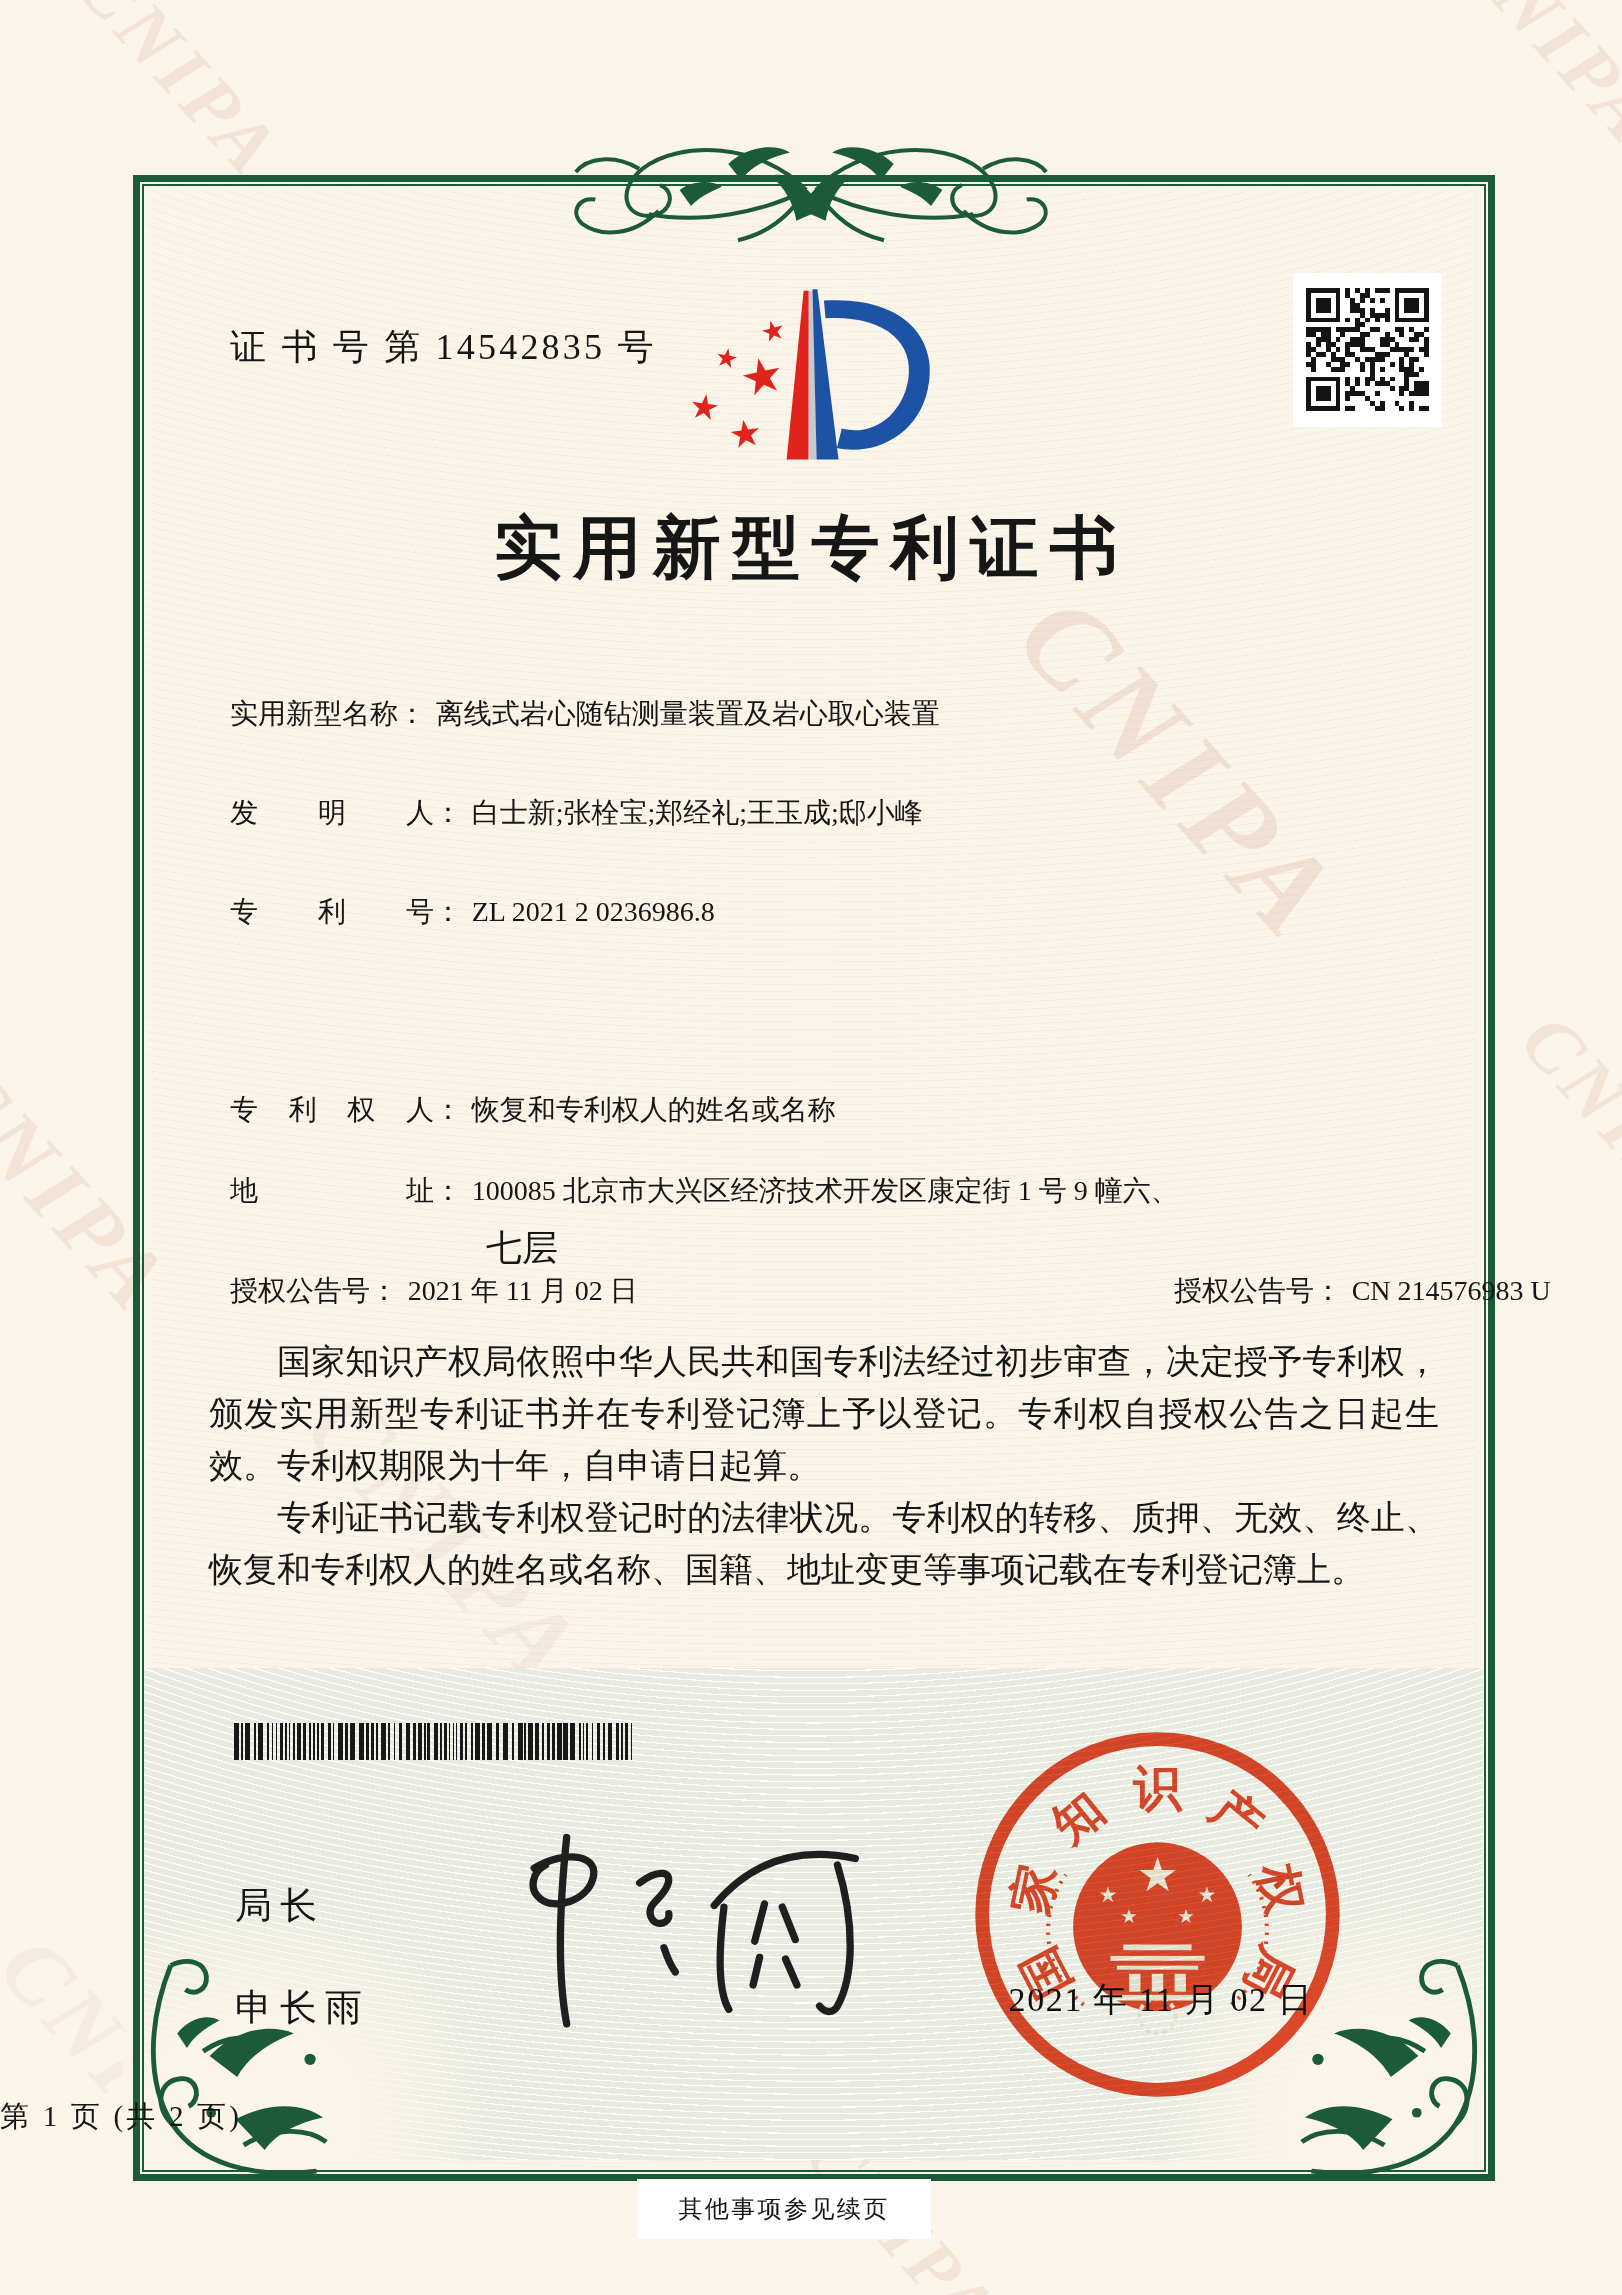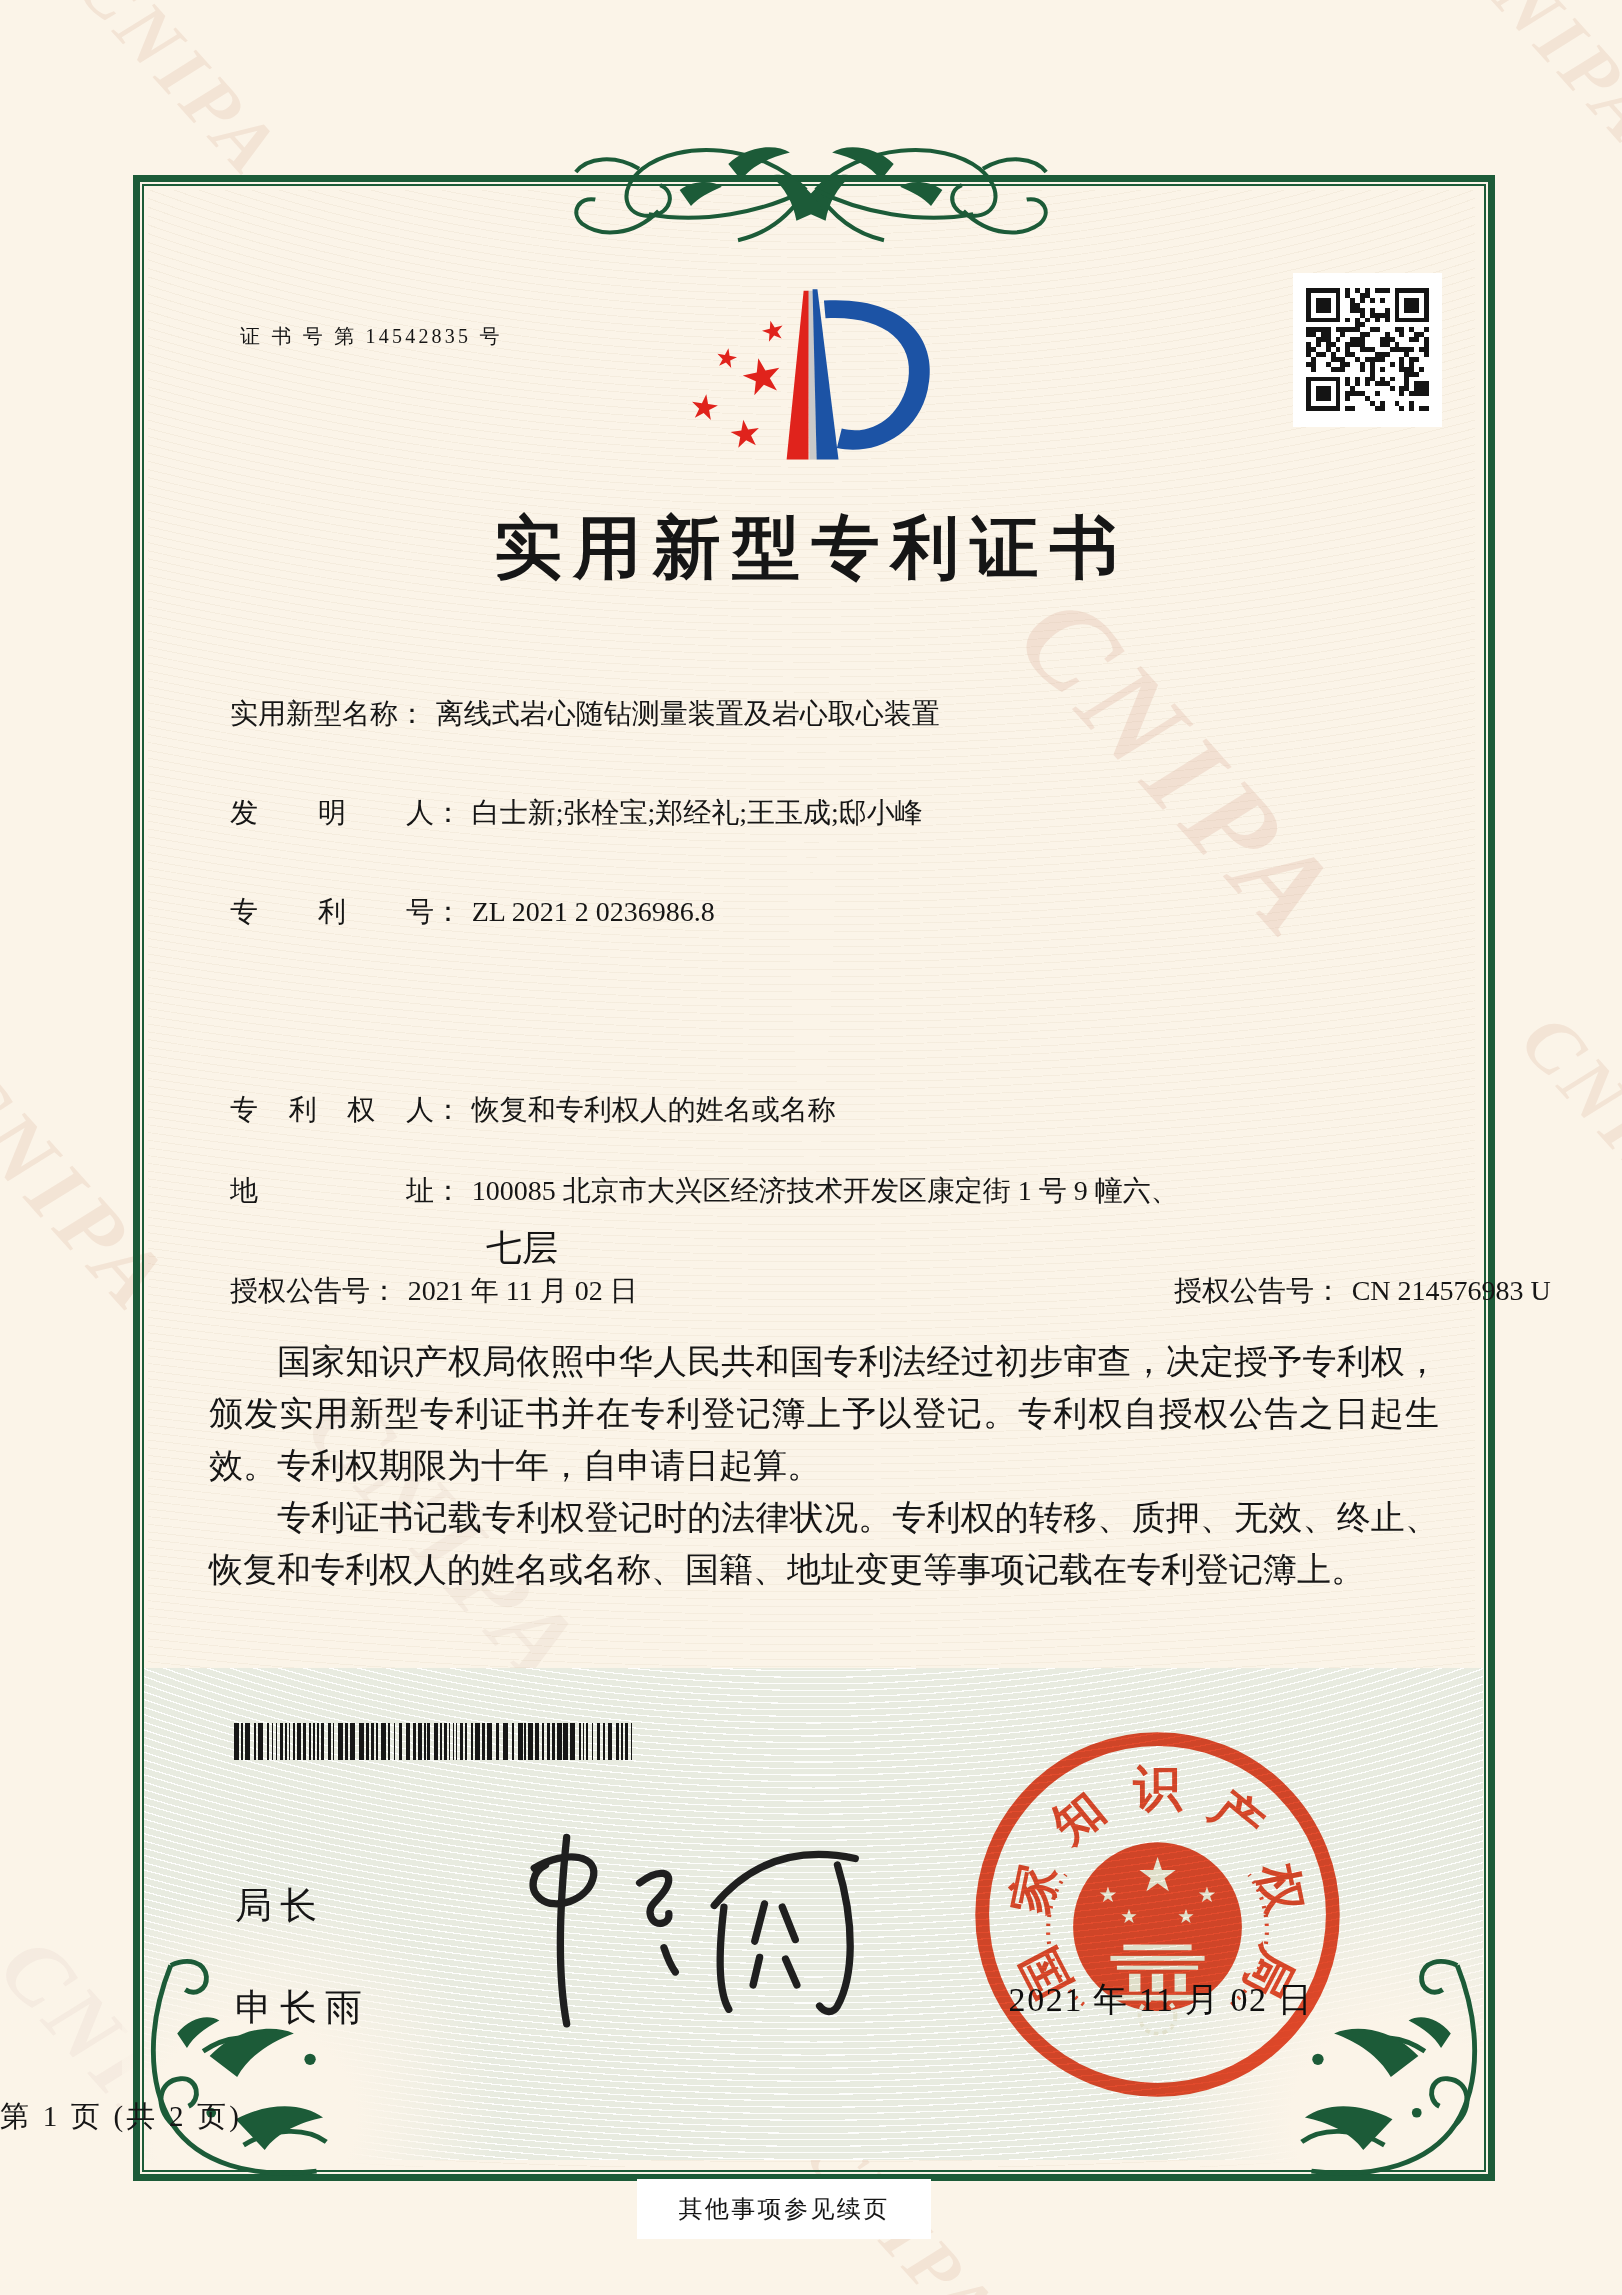--- a/index.html
+++ b/index.html
@@ -32,21 +32,21 @@
     position:absolute;left:144px;top:1668px;width:1339px;height:492px;z-index:1;
     background-color:var(--wave_bg,#e8ebe0);
     background-image:repeating-radial-gradient(ellipse 2272px 1298px at 50% -120%,
       rgba(255,255,255,0.95) 0 2px, rgba(255,255,255,0) 2px 11.4px);
   }
   .corner-fade{
     position:absolute;width:373px;height:325px;z-index:1;
     background:radial-gradient(ellipse at 35% 70%, var(--paper,#fbf4e8) 30%, rgba(251,244,232,0) 72%);
   }
   
-  .cert-no{position:absolute;left:240px;top:323px;font-size:20px;letter-spacing:3.2px;z-index:3;font-family:Liberation Serif, serif;}
+  .cert-no{position:absolute;left:230px;top:323px;font-size:36px;letter-spacing:3.2px;z-index:3;font-family:Liberation Serif, serif;}
   .title{
     position:absolute;left:0;right:0;top:503px;text-align:center;
     font-size:68px;font-weight:bold;letter-spacing:11.4px;z-index:3;
   }
   .logo{position:absolute;left:665px;top:250px;width:300px;height:264px;z-index:3;}
   .logo-star{font-family:"DejaVu Sans",sans-serif;}
   .qr-box{position:absolute;left:1293px;top:273px;width:149px;height:154px;background:#ffffff;z-index:3;}
   .qr-box svg{position:absolute;left:13px;top:15.4px;}
   
   .row{position:absolute;left:230px;font-size:28px;z-index:3;white-space:nowrap;}

